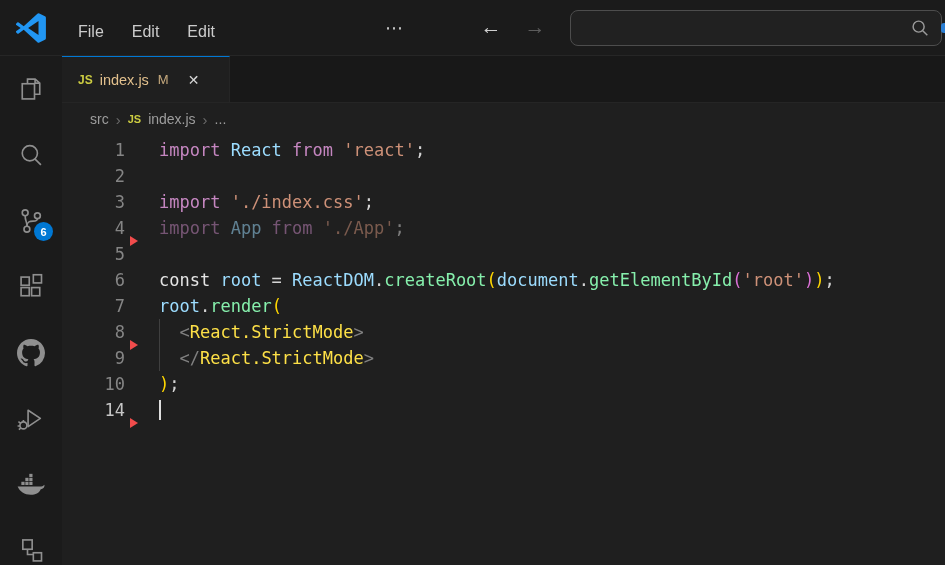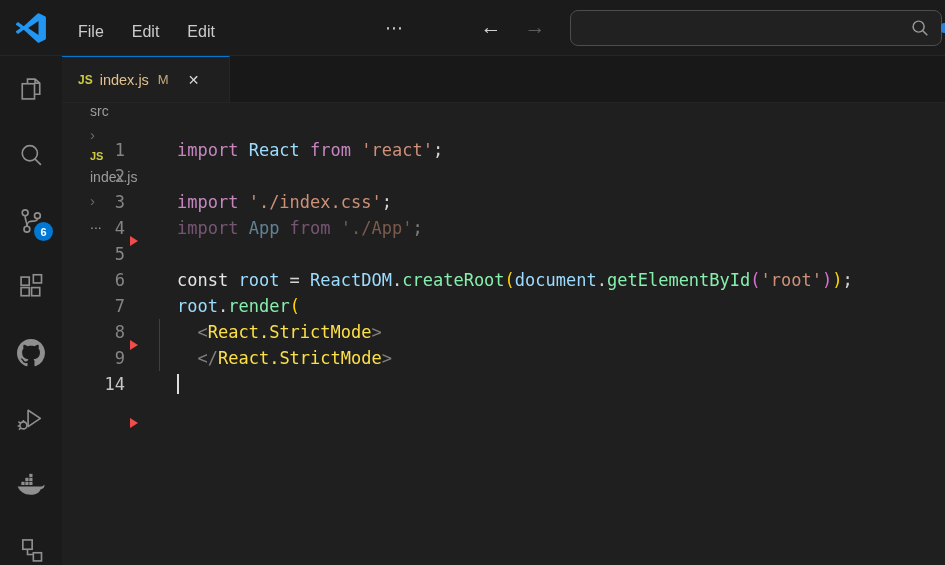--- a/index.html
+++ b/index.html
@@ -48,33 +48,33 @@
     border-bottom:1px solid #252525; }
   .tab { width:168px; background:#1f1f1f; border-top:1.5px solid #0078d4;
     border-right:1px solid #252525; display:flex; align-items:center;
     padding:0 10px 0 16px; gap:7px; }
   .js-badge { color:#cbcb41; font-weight:bold; font-size:12px; letter-spacing:0; }
   .tab-label { color:#e2c08d; font-size:14.5px; }
   .tab-git { color:#e2c08d; opacity:.85; font-size:13px; margin-left:2px; }
   .tab-close { color:#d4d4d4; font-size:14px; margin-left:8px; width:20px; height:20px;
     display:flex; align-items:center; justify-content:center; border-radius:4px; }
 
-  .breadcrumb { height:32px; display:flex; align-items:flex-start; padding-left:28px;
-    gap:7px; font-size:14px; color:#9d9d9d;flex-direction:column; }
+  .breadcrumb { height:32px; display:flex; align-items:center; padding-left:28px;
+    gap:7px; font-size:14px; color:#9d9d9d; }
   .bc-sep { color:#6a6a6a; font-size:15px; }
   .bc-js { color:#cbcb41; font-weight:bold; font-size:11px; }
 
   
   .code-area { position:relative; flex:1; padding-top:2px;
     font-family:"DejaVu Sans Mono", monospace; font-size:17px; }
   #code-lines { position:relative; }
   .line { display:flex; height:26px; line-height:26px; }
   .ln { flex:none; width:63px; text-align:right; color:#858585; }
   .ln.active { color:#c6c6c6; }
-  .code { margin-left:52px; white-space:pre; color:#d4d4d4;text-align:right; }
+  .code { margin-left:34px; white-space:pre; color:#d4d4d4;text-align:right; }
   .code.dim { opacity:.52; }
   .tk-kw  { color:#c586c0; }
   .tk-kw2 { color:#e5e5e5; }
   .tk-var { color:#9cdcfe; }
   .tk-fn  { color:#86efac; }
   .tk-str { color:#ce9178; }
   .tk-pun { color:#d4d4d4; }
   .tk-type{ color:#fde047; }
   .tk-jsxp{ color:#808080; }
   .tk-b1  { color:#ffd700; }
@@ -246,20 +246,24 @@
           </div>
           <div class="line">
             <span class="ln">8</span>
             <span class="code"><span class="tk-pun">  </span><span class="tk-jsxp">&lt;</span><span class="tk-type">React.StrictMode</span><span class="tk-jsxp">&gt;</span></span>
           </div>
           <div class="line">
             <span class="ln">9</span>
             <span class="code"><span class="tk-pun">  </span><span class="tk-jsxp">&lt;/</span><span class="tk-type">React.StrictMode</span><span class="tk-jsxp">&gt;</span></span>
           </div>
           <div class="line">
+            <span class="ln">10</span>
+            <span class="code"><span class="tk-b1">)</span><span class="tk-pun">;</span></span>
+          </div>
+          <div class="line">
             <span class="ln active">14</span>
             <span class="code"><span class="cursor"></span></span>
           </div>
           <div class="del-marker" style="top: 99px;"></div>
           <div class="del-marker" style="top: 203px;"></div>
           <div class="del-marker" style="top: 281px;"></div>
           <div class="indent-guide" style="top: 182px; height: 52px;"></div>
         </div>
     </div>
 

